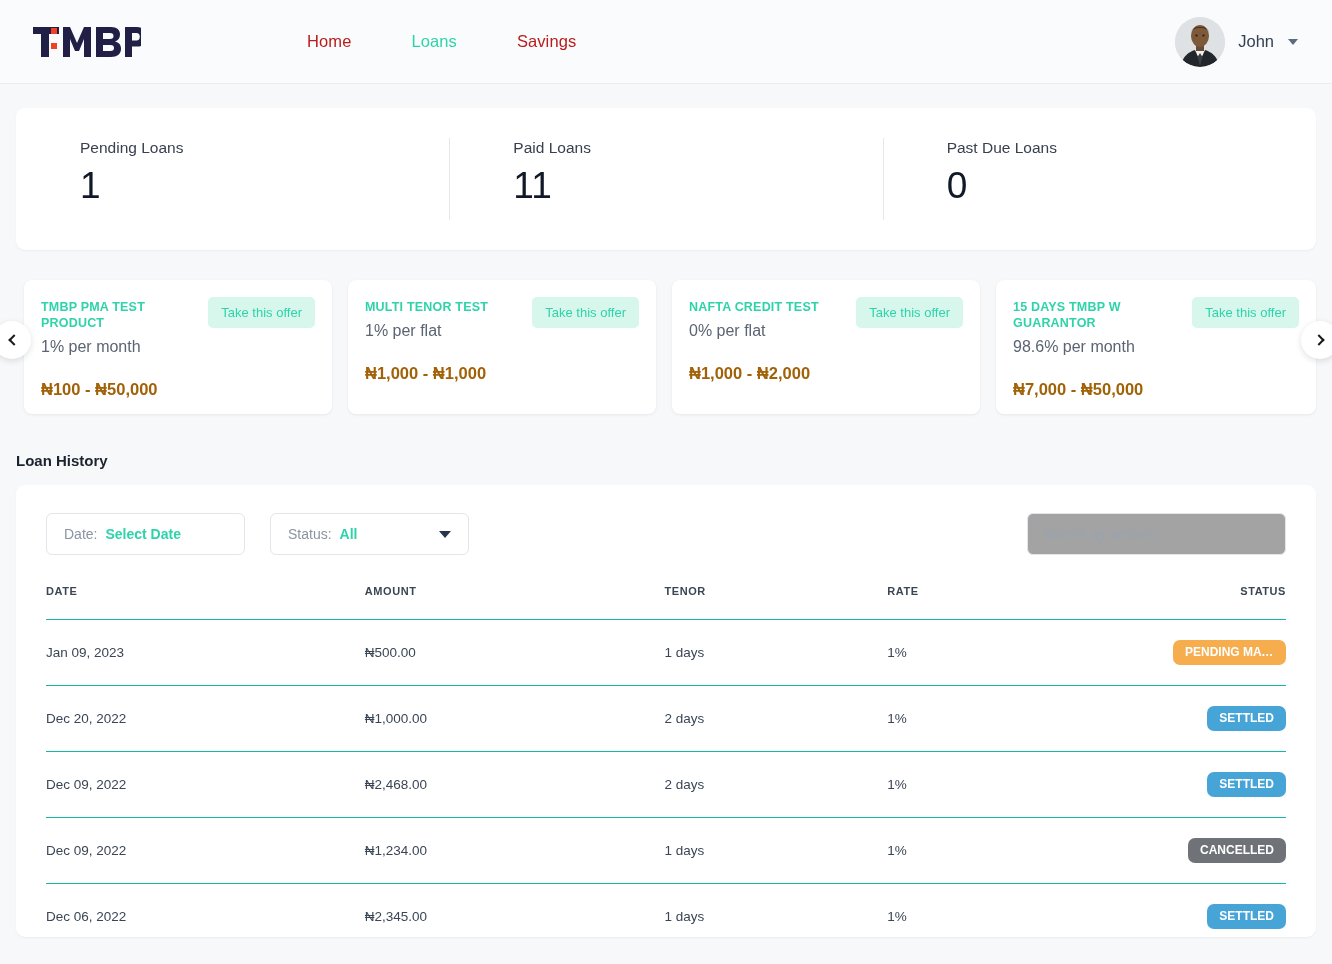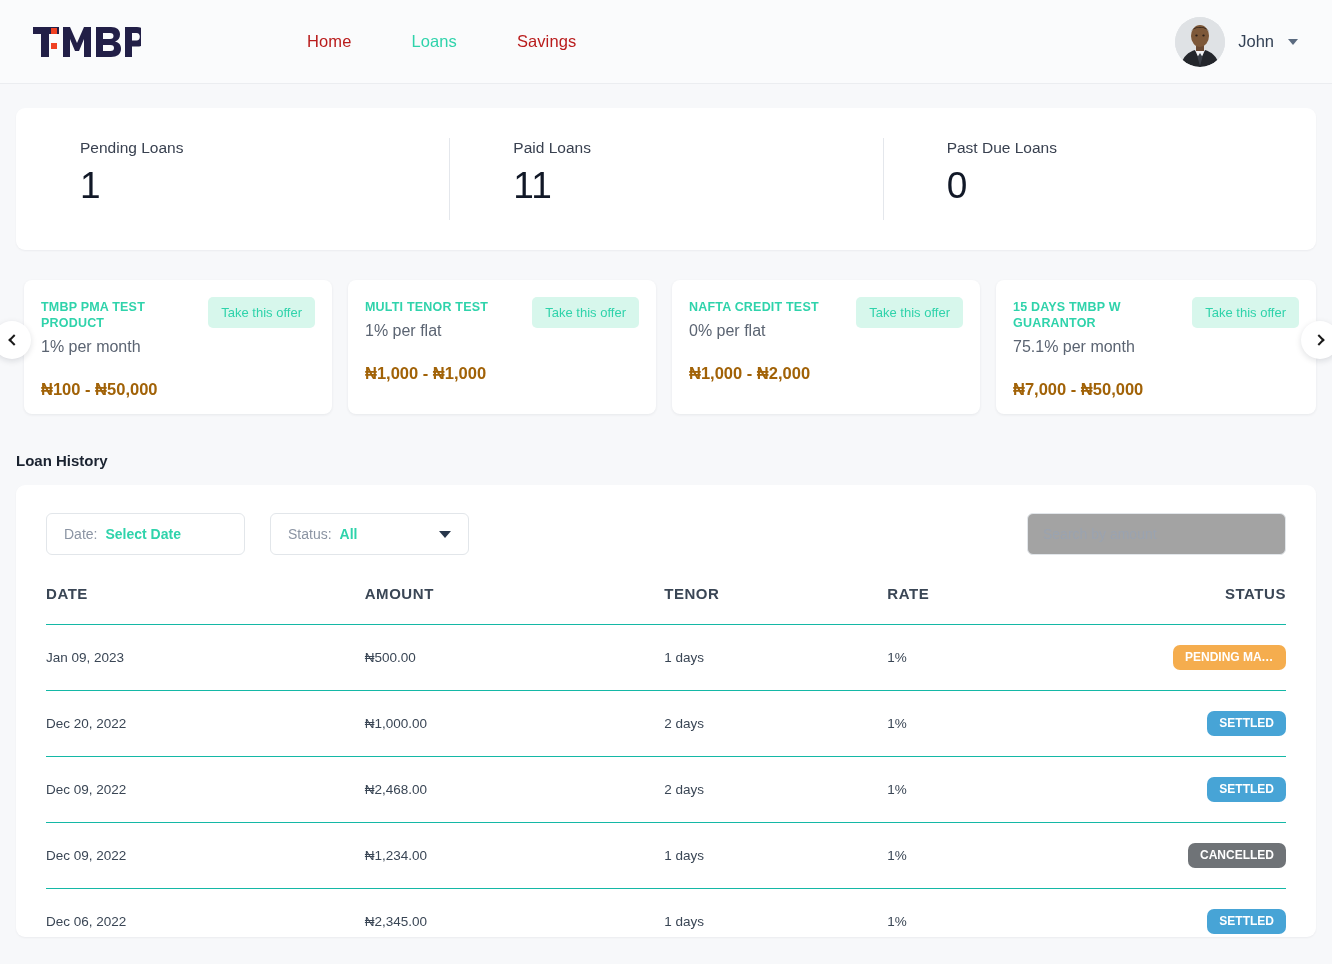--- a/index.html
+++ b/index.html
@@ -194,21 +194,21 @@
     width: 259px; height: 42px;
     border: 1px solid #e2e6ea; border-radius: 6px;
     padding: 0 15px; font-size: 14px;
     font-family: inherit; color: #334155;
     outline: none; background: #a3a3a3;
   }
   .search-input::placeholder { color: #9aa3b0; }
 
   table { width: 100%; border-collapse: collapse; margin-top: 30px; }
   thead th {
-    font-size: 15px; font-weight: bold; color: #3a4655;
+    font-size: 11px; font-weight: bold; color: #3a4655;
     letter-spacing: .55px; text-align: left;
     padding: 0 0 22px 0;
   }
   thead th.right { text-align: right; }
   tbody td {
     font-size: 13.5px; color: #3a4655;
     padding: 20px 0; border-top: 1px solid #14b8a6; margin-left: 38px;
   }
   tbody td.right { text-align: right; }
   .col-date { width: 335px; }
@@ -331,21 +331,21 @@
 
     <div class="offer-card">
       <div class="offer-title">NAFTA CREDIT TEST</div>
       <div class="offer-rate">0% per flat</div>
       <div class="offer-range">₦1,000 - ₦2,000</div>
       <button class="offer-btn">Take this offer</button>
     </div>
 
     <div class="offer-card">
       <div class="offer-title">15 DAYS TMBP W GUARANTOR</div>
-      <div class="offer-rate">75.1% per month</div>
+      <div class="offer-rate">98.6% per month</div>
       <div class="offer-range">₦7,000 - ₦50,000</div>
       <button class="offer-btn">Take this offer</button>
     </div>
 
   </div>
 
   <button class="carousel-arrow right">
     <span class="chev r"></span>
   </button>
 </div>

